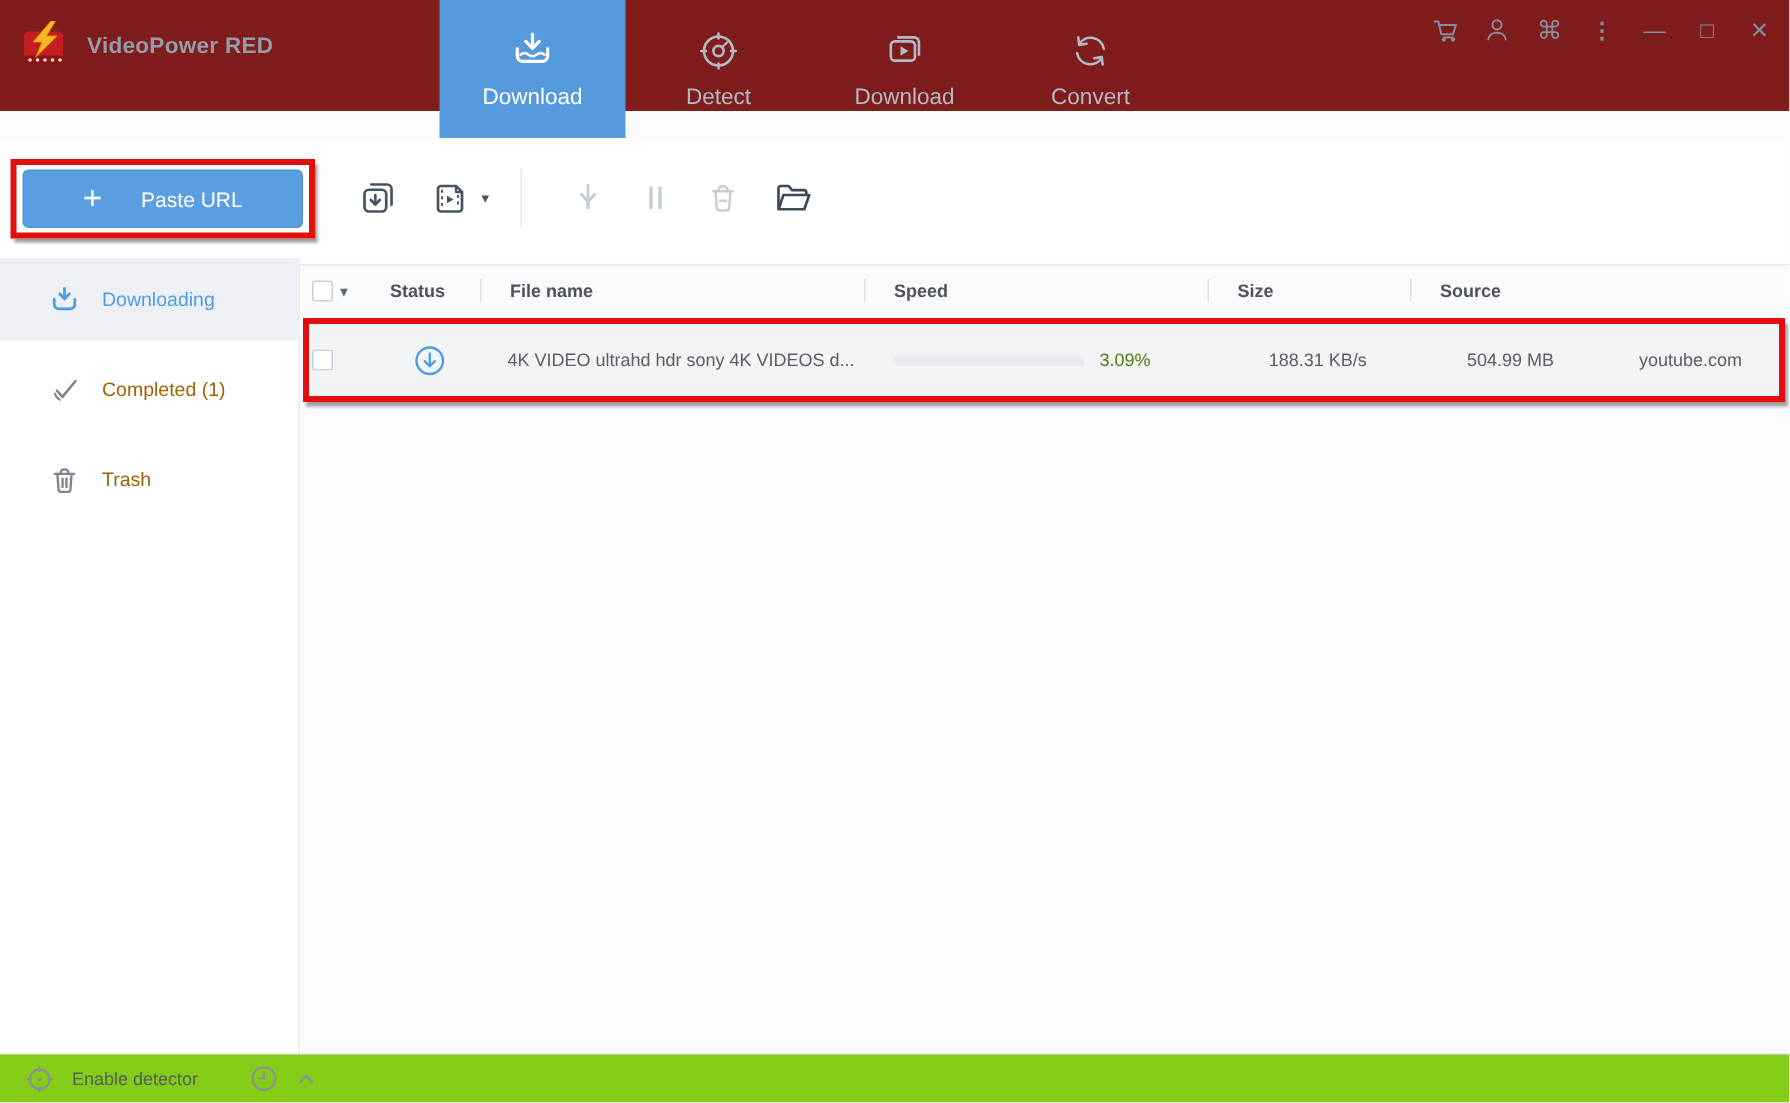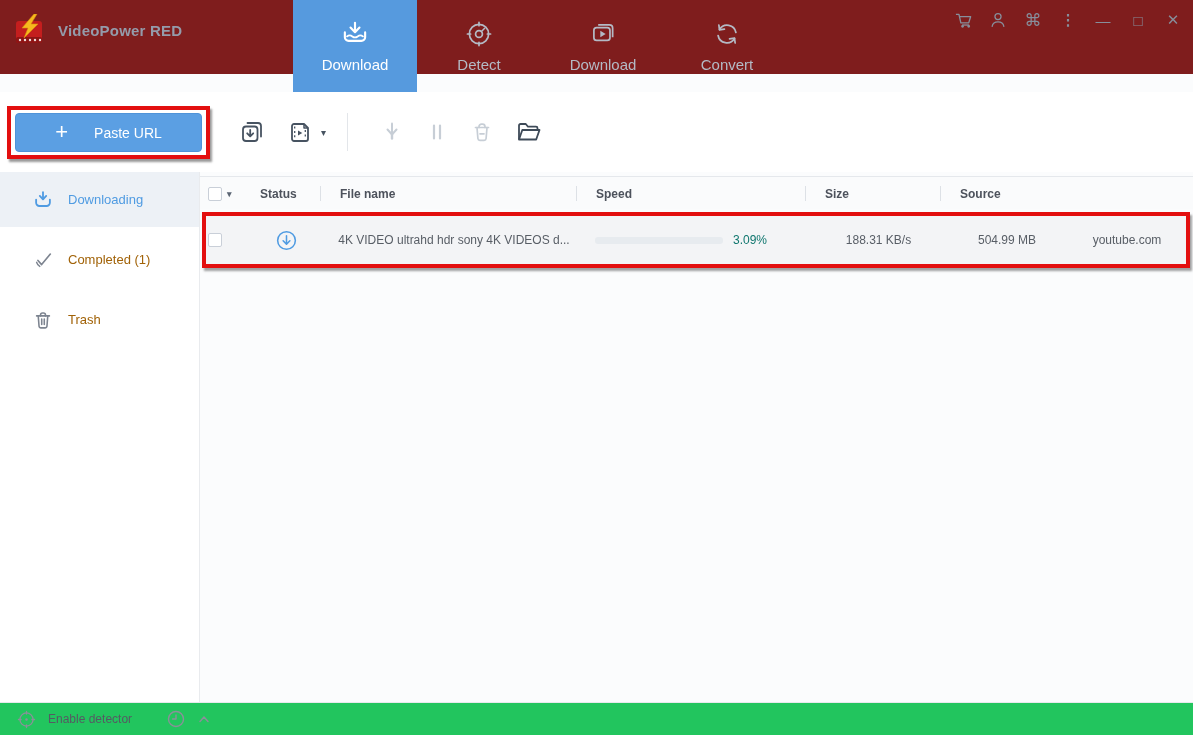--- a/index.html
+++ b/index.html
@@ -68,24 +68,24 @@
   .row-annotation { position:absolute; left:2px; top:40px; width:988px; height:56px;
     border:4px solid #e30f0f; box-shadow:2px 3px 2px rgba(70,70,70,.5); }
   .drow { width:100%; height:100%; background:#f3f4f6; align-items:center; cursor:pointer; }
   .cell { font-size:12px; color:#585e66; display:flex; align-items:center; justify-content:center;
     overflow:hidden; white-space:nowrap; }
   .cell.sel { justify-content:flex-start; padding-left:2px; }
   .cell.file { padding:0 4px; }
   .cell.progress { justify-content:flex-start; padding-left:13px; gap:10px; }
   .pbar { width:128px; height:7px; background:#e7ebef; border-radius:3px; overflow:hidden; }
   .pfill { height:7px; background:#3e8ede; border-radius:3px; width:0; }
-  .ppct { font-size:12px; color:#0f766e; }
-
-  
-  .footer { position:absolute; left:0; top:702px; width:1193px; height:33px; background:#22c55e;
+  .ppct { font-size:12px; color:#4d7c0f; }
+
+  
+  .footer { position:absolute; left:0; top:702px; width:1193px; height:33px; background:#84cc16;
     border-top:1px solid #e7e9ec; display:flex; align-items:center; }
   .detector-toggle { display:flex; align-items:center; gap:11px; margin-left:16px;
     color:#555b63; font-size:12px; cursor:pointer; }
   .footer-icon-btn { display:flex; align-items:center; color:#8a9099; cursor:pointer; }
   svg { display:block; }
 </style>
 </head>
 <body>
 
 <div class="app">

